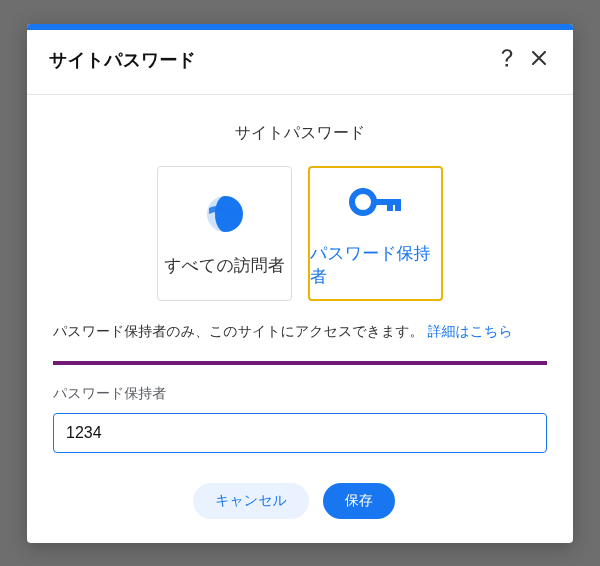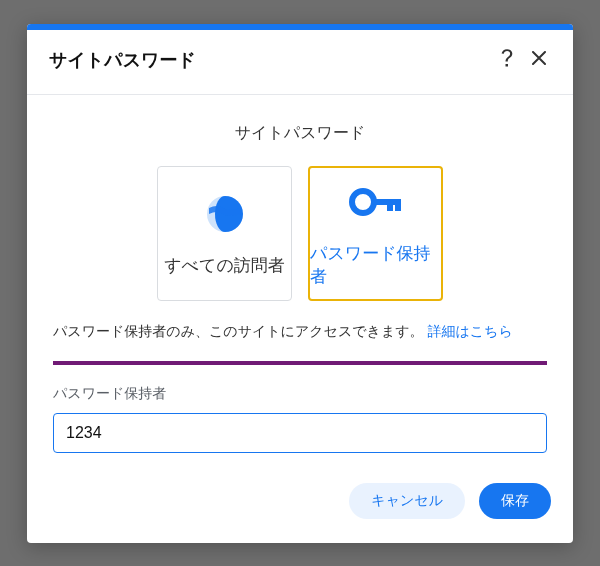--- a/index.html
+++ b/index.html
@@ -109,21 +109,21 @@
     border: 1px solid #1776f0;
     border-radius: 4px;
     padding: 10px 12px;
     font-size: 16px;
     color: #111;
     outline: none;
     font-family: inherit;
   }
   .footer {
     display: flex;
-    justify-content: flex-end;
+    justify-content: center;
     gap: 14px;
     padding: 30px 22px 24px 10px;
   }
   .btn {
     border: none;
     border-radius: 999px;
     padding: 9px 22px;
     font-size: 14px;
     cursor: pointer;
     font-family: inherit;

